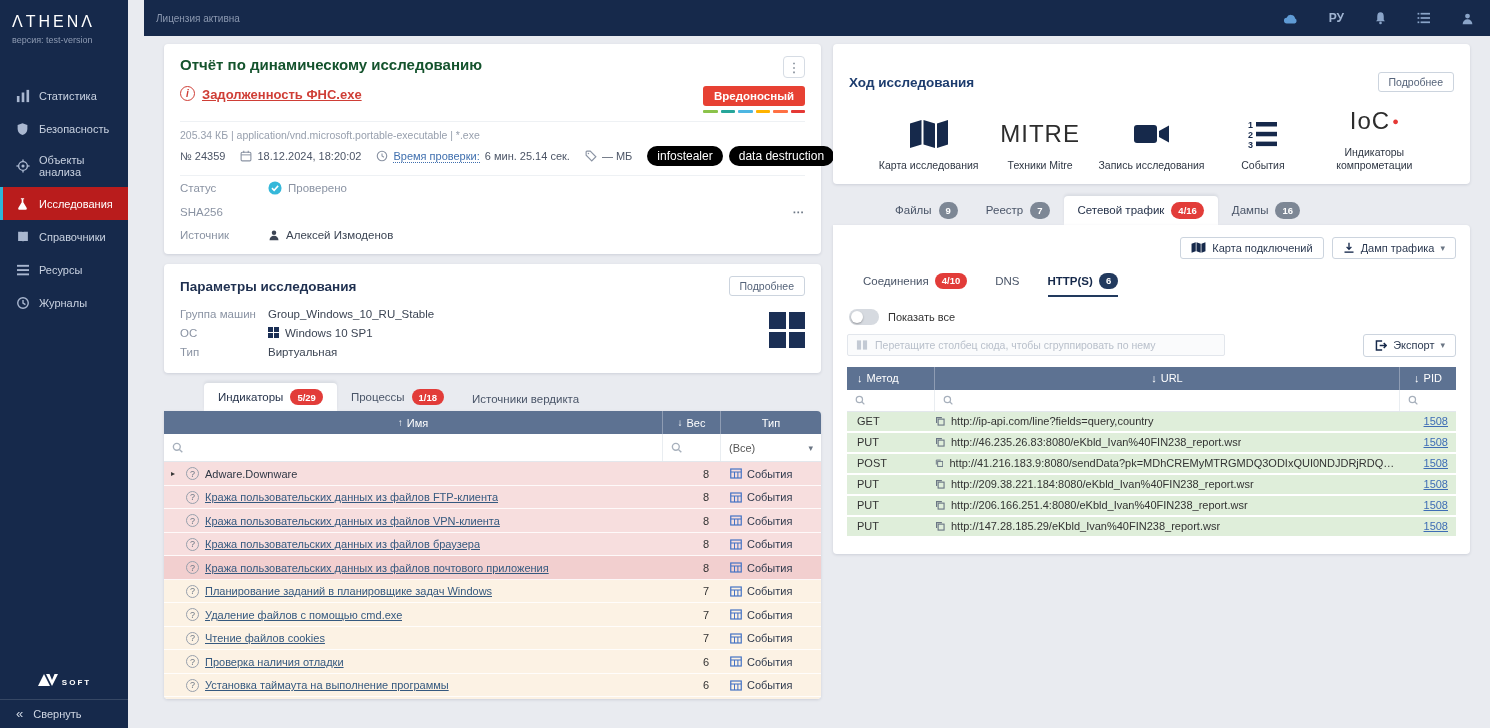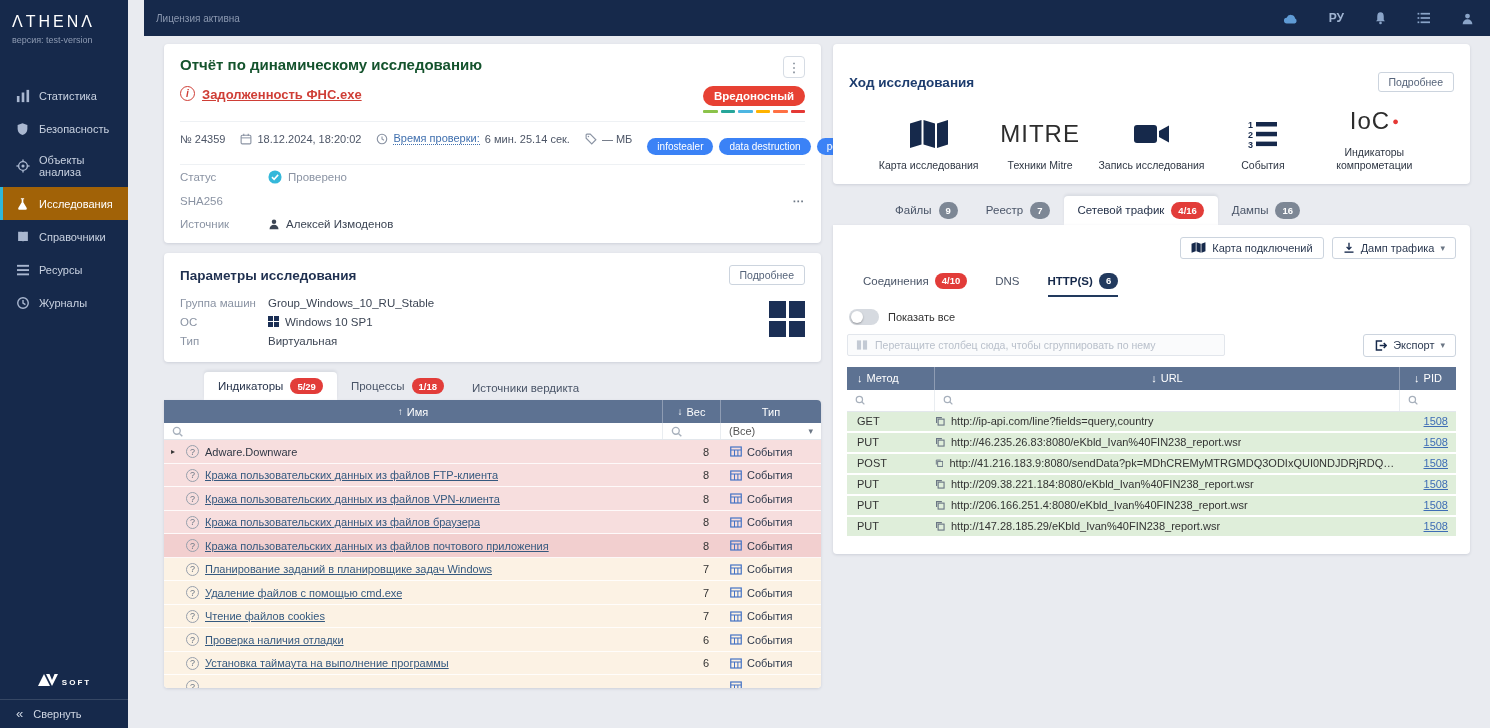--- a/index.html
+++ b/index.html
@@ -6,21 +6,21 @@
   html,body { width:1490px; height:728px; overflow:hidden; }
   body { font-family:"Liberation Sans", sans-serif; background:#e9ebf0; color:#333; }
   .app { display:flex; width:1490px; height:728px;gap:16px; }
 
   
   .sidebar { width:128px; min-width:128px; background:#16294b; color:#fff; display:flex; flex-direction:column; }
   .logo { padding:13px 12px 2px; font-size:16px; letter-spacing:3px; font-weight:400; color:#fff; }
   .version { padding:2px 12px 8px; font-size:9px; color:#8d9ab2; }
   .nav { margin-top:26px; }
   .side-item { display:flex; align-items:center; gap:9px; padding:9px 8px 9px 12px; font-size:11px; color:#c9d2e1; cursor:pointer; border-left:3px solid transparent; }
-  .side-item.active { background:#a16207; border-left-color:#2fb7d8; color:#fff; }
+  .side-item.active { background:#b91c1c; border-left-color:#2fb7d8; color:#fff; }
   .side-icon { width:15px; height:15px; display:flex; align-items:center; justify-content:center; flex:none; }
   .side-foot { margin-top:auto; }
   .avlogo { display:flex; align-items:flex-end; justify-content:center; gap:3px; padding:10px 0 12px; }
   .soft { font-size:8px; letter-spacing:2px; font-weight:bold; color:#fff; }
   .collapse { border-top:1px solid rgba(255,255,255,.14); padding:7px 0 8px 16px; font-size:11px; color:#cfd6e3; display:flex; gap:10px; align-items:center; cursor:pointer; }
   .collapse .chev { font-size:13px; line-height:1; }
 
   
   .main { flex:1; display:flex; flex-direction:column; min-width:0; }
   .topbar { height:36px; background:#16294b; display:flex; align-items:center; padding:0 16px 0 12px; color:#8b98b0; font-size:10px; flex:none; }
@@ -36,30 +36,30 @@
 
   
   .report-card { padding:12px 16px 8px; }
   .rc-head { display:flex; align-items:flex-start; }
   .rc-head h1 { font-size:15px; color:#14532d; font-weight:bold; }
   .icon-btn { margin-left:auto; width:22px; height:22px; border:1px solid #d6dce4; border-radius:4px; background:#fff; color:#6b7684; font-size:13px; cursor:pointer; display:flex; align-items:center; justify-content:center; }
   .rc-file { display:flex; align-items:flex-start; margin-top:8px; padding-bottom:8px; border-bottom:1px solid #eef1f4; }
   .info-ico { width:15px; height:15px; border:1.5px solid #cf3e36; border-radius:50%; color:#cf3e36; font-size:10px; font-weight:bold; font-style:italic; display:inline-flex; align-items:center; justify-content:center; margin-right:7px; flex:none; }
   .file-link { font-size:13px; font-weight:bold; color:#cf3e36; text-decoration:underline; cursor:pointer; margin-top:1px; }
   .verdict-wrap { margin-left:auto; display:flex; flex-direction:column; gap:4px; width:102px; }
-  .verdict { background:#e74133; color:#fff; font-size:11.5px; font-weight:bold; padding:4px 0; border-radius:10px; text-align:center; }
+  .verdict { background:#e74133; color:#fff; font-size:11.5px; font-weight:bold; padding:4px 0; border-radius:3px; text-align:center; }
   .scale { display:flex; gap:3px; }
   .scale i { height:3px; flex:1; border-radius:1px; }
   .s1{background:#8bc34a}.s2{background:#26a69a}.s3{background:#4db6e2}.s4{background:#ffb300}.s5{background:#ff7043}.s6{background:#e53935}
   .rc-meta { font-size:10.5px; color:#98a0ae; padding:7px 0 5px; }
   .rc-inforow { display:flex; align-items:center; gap:15px; font-size:11px; color:#4c5566; padding-bottom:9px; border-bottom:1px solid #eef1f4; }
   .inf { display:inline-flex; align-items:center; gap:5px; white-space:nowrap; }
   .dotted { color:#3f6fae; border-bottom:1px dotted #3f6fae; cursor:pointer; }
   .tags { margin-left:auto; display:flex; gap:6px; align-items:center; }
-  .tag { background:#3b82f6; color:#fff; font-size:10px; padding:3px 10px; border-radius:10px; white-space:nowrap;margin-top:16px; }
+  .tag { background:#000000; color:#fff; font-size:12px; padding:3px 10px; border-radius:10px; white-space:nowrap; }
   .tag.more { padding:3px 7px; cursor:pointer; letter-spacing:1px; font-weight:bold; }
   .kv { display:flex; align-items:center; padding:5px 0; font-size:11.5px; }
   .kv .k { width:88px; color:#8a93a3; flex:none; }
   .kv .v { color:#3c4554; display:inline-flex; align-items:center; gap:6px; min-width:0; }
   .sha-text { font-size:11px; white-space:nowrap; overflow:hidden; text-overflow:ellipsis; }
   .row-dots { margin-left:auto; color:#6b7684; cursor:pointer; font-weight:bold; letter-spacing:1px; }
 
   
   .params-card { margin-top:10px; padding:12px 16px 12px; }
   .pc-head { display:flex; align-items:center; }
@@ -84,21 +84,21 @@
   .badge.navy { background:#223a5e; }
 
   
   .table-card { height:288px; overflow:hidden; border-top-left-radius:0; display:flex; flex-direction:column; }
   .thead { display:flex; background:#5d7292; color:#fff; font-size:11px; height:23px; align-items:center; flex:none; }
   .th { display:flex; align-items:center; justify-content:center; gap:4px; height:100%; }
   .th .sort { font-size:10px; }
   .th.c-name { flex:1; border-right:1px solid rgba(255,255,255,.3); }
   .th.c-weight { width:58px; border-right:1px solid rgba(255,255,255,.3); }
   .th.c-type { width:100px; }
-  .filterrow { display:flex; height:17px; border-bottom:1px solid #e3e7ec; align-items:center; background:#fff; flex:none; }
+  .filterrow { display:flex; height:28px; border-bottom:1px solid #e3e7ec; align-items:center; background:#fff; flex:none; }
   .fcell { display:flex; align-items:center; padding:0 8px; height:100%; }
   .fcell.c-name { flex:1; border-right:1px solid #e9edf1; }
   .fcell.c-weight { width:58px; border-right:1px solid #e9edf1; }
   .fcell.c-type { width:100px; justify-content:space-between; font-size:11px; color:#555; cursor:pointer; }
   .ind-row { display:flex; align-items:center; height:23.5px; border-bottom:1px solid rgba(255,255,255,.85); font-size:11px; flex:none; }
   .ind-row.pink { background:#f7dede; }
   .ind-row.pink2 { background:#f2cfcf; }
   .ind-row.cream { background:#fcf2e4; }
   .cell-name { flex:1; display:flex; align-items:center; gap:6px; padding-left:7px; min-width:0; }
   .caret { width:9px; font-size:8px; color:#333; flex:none; }
@@ -299,20 +299,21 @@
               <div class="scale">
                   <i class="s1"></i>
                   <i class="s2"></i>
                   <i class="s3"></i>
                   <i class="s4"></i>
                   <i class="s5"></i>
                   <i class="s6"></i>
                 </div>
             </div>
           </div>
+          <div class="rc-meta">205.34 КБ | application/vnd.microsoft.portable-executable | *.exe</div>
           <div class="rc-inforow">
             <span class="inf">№ 24359</span>
             <span class="inf">
               <svg width="12" height="12" viewBox="0 0 16 16">
                   <rect x="1.5" y="3" width="13" height="11.5" rx="1.5" fill="none" stroke="#8a93a3" stroke-width="1.5"></rect>
                   <line x1="1.5" y1="6.5" x2="14.5" y2="6.5" stroke="#8a93a3" stroke-width="1.3"></line>
                   <line x1="5" y1="1" x2="5" y2="4" stroke="#8a93a3" stroke-width="1.5"></line>
                   <line x1="11" y1="1" x2="11" y2="4" stroke="#8a93a3" stroke-width="1.5"></line>
                 </svg>
               <span>18.12.2024, 18:20:02</span>

